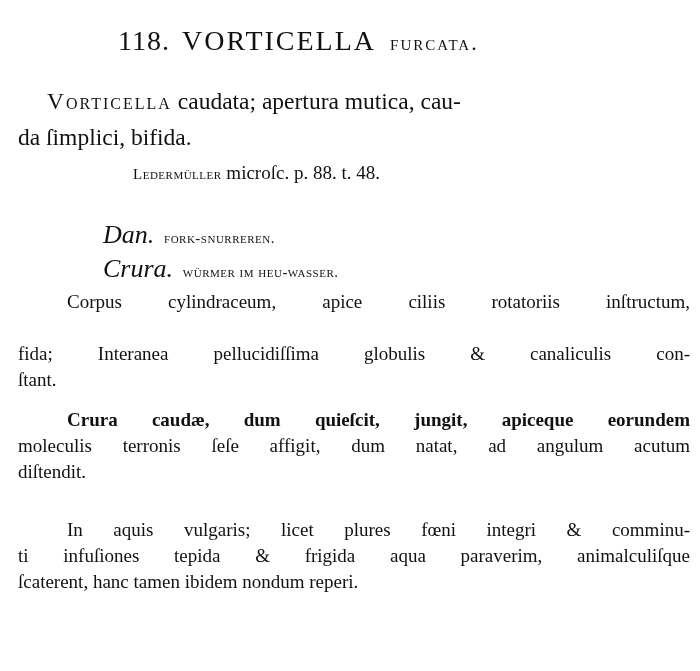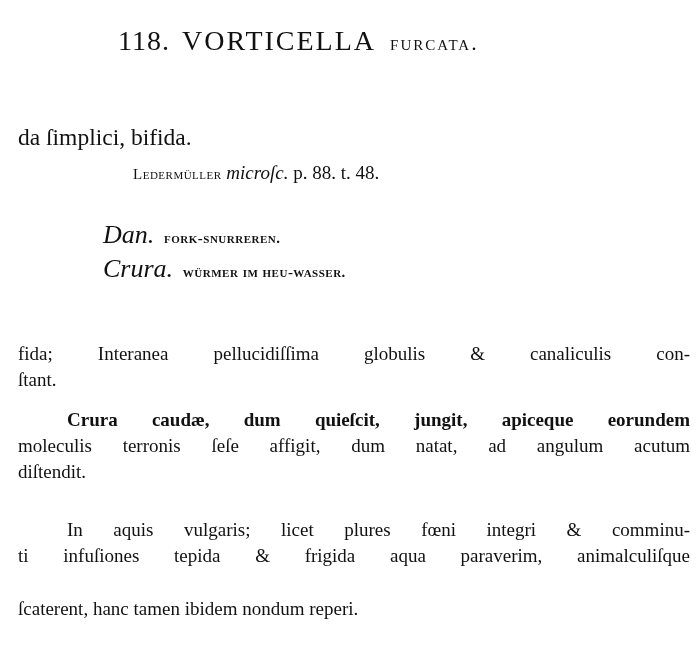--- a/index.html
+++ b/index.html
@@ -3,69 +3,73 @@
   <meta charset="utf-8">
   <style>
     html, body { margin: 0; padding: 0; }
     body {
       width: 700px; height: 671px; background: #ffffff; color: #111111;
       font-family: "Liberation Serif", "DejaVu Serif", serif;
       position: relative; overflow: hidden;
     }
     .page { position: absolute; inset: 0; padding-left: 27px; }
     .line { position: absolute; white-space: nowrap; line-height: 1; }
-    .it { font-style: italic; }
+    .it { }
     .title { top: 27px; left: 118px; font-size: 28px; letter-spacing: 1px; }
     .title .num { margin-right: 4px; }
     .title .genus { letter-spacing: 2px; }
     .title .species { font-variant: small-caps; font-size: 22px; letter-spacing: 2px; margin-left: 6px; }
     .diag { left: 18px; font-size: 23.5px; }
     .diag .genus-sc { font-variant: small-caps; letter-spacing: 2px; }
     .ref { top: 163px; left: 133px; font-size: 19px; }
     .ref .author { font-variant: small-caps; font-size: 15px; letter-spacing: 0.5px; }
     .vern { left: 103px; font-size: 15px; }
     .vern .lang { font-style: italic; font-size: 26px; margin-right: 6px; }
-    .vern .name { font-variant: small-caps; letter-spacing: 0.5px; font-weight: bold; }
+    .vern .name { font-variant: small-caps; letter-spacing: 0.5px; }
     .para { left: 18px; font-size: 19px; width: 672px; text-align: justify; text-align-last: justify; }
     .para.indent { left: 67px; width: 623px; }
     .para.last { text-align-last: left; }
   </style>
 </head>
 <body>
 
 <div class="page">
 
   <div class="line title">
     <span class="num">118.</span>
     <span class="genus">VORTICELLA</span>
     <span class="species">furcata.</span>
   </div>
 
+  <div class="line diag" style="top:90px; left:47px;">
+    <span class="genus-sc">Vorticella</span><span> caudata; apertura mutica, cau-</span>
+  </div>
   <div class="line diag" style="top:126px;">
     <span>da ſimplici, bifida.</span>
   </div>
 
   <div class="line ref">
     <span class="author">Ledermüller</span>
     <span class="it">microſc.</span><span> p. 88. t. 48.</span>
   </div>
 
   <div class="line vern" style="top:222px;">
     <span class="lang">Dan.</span>
     <span class="name">fork-snurreren.</span>
   </div>
   <div class="line vern" style="top:256px;">
     <span class="lang">Crura.</span>
     <span class="name">würmer im heu-wasser.</span>
   </div>
 
+  <div class="line para indent" style="top:292px;">Corpus cylindraceum, apice ciliis rotatoriis inſtructum,</div>
   <div class="line para" style="top:344px;">fida; Interanea pellucidiſſima globulis &amp; canaliculis con-</div>
   <div class="line para last" style="top:370px;">ſtant.</div>
 
   <div class="line para indent" style="top:410px;font-weight:bold;">Crura caudæ, dum quieſcit, jungit, apiceque eorundem</div>
   <div class="line para last" style="top:462px;">diſtendit.</div>
   <div class="line para" style="top:436px;">moleculis terronis ſeſe affigit, dum natat, ad angulum acutum</div>
 
   <div class="line para indent" style="top:520px;">In aquis vulgaris; licet plures fœni integri &amp; comminu-</div>
   <div class="line para" style="top:546px;">ti infuſiones tepida &amp; frigida aqua paraverim, animalculiſque</div>
-  <div class="line para last" style="top:572px;margin-top:27px;">ſcaterent, hanc tamen ibidem nondum reperi.</div>
+  <div class="line para last" style="top:572px;">ſcaterent, hanc tamen ibidem nondum reperi.</div>
 
 </div>
 
 </body></html>

